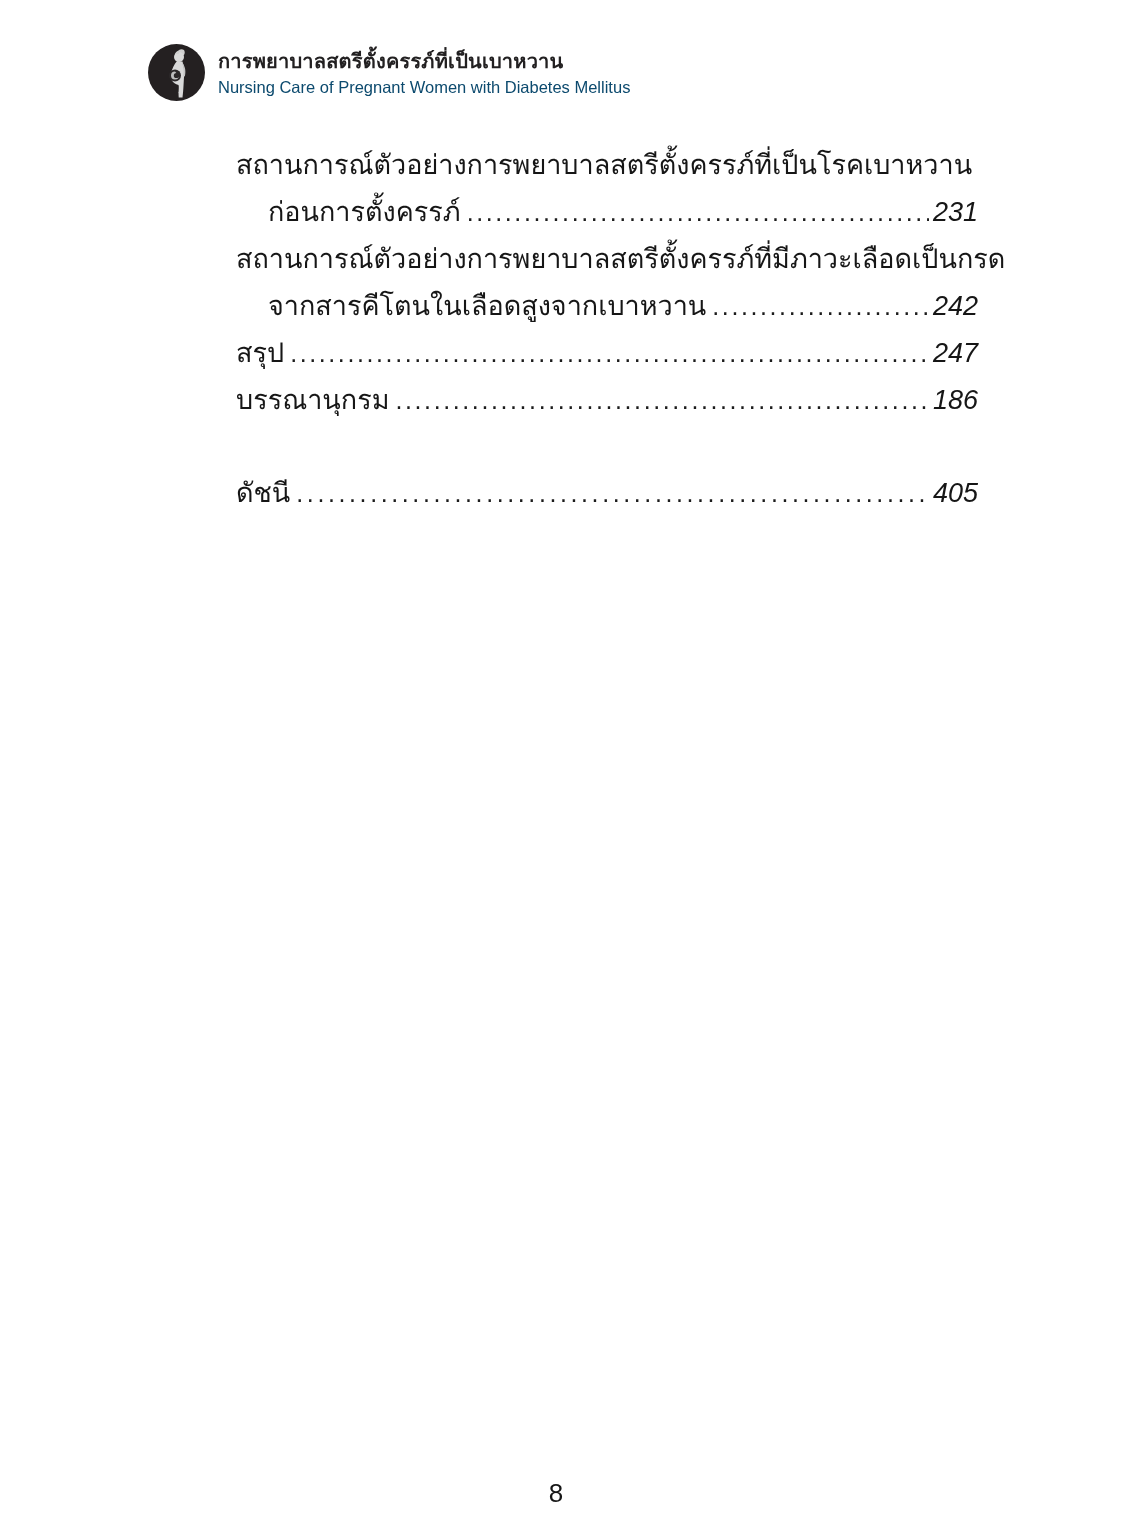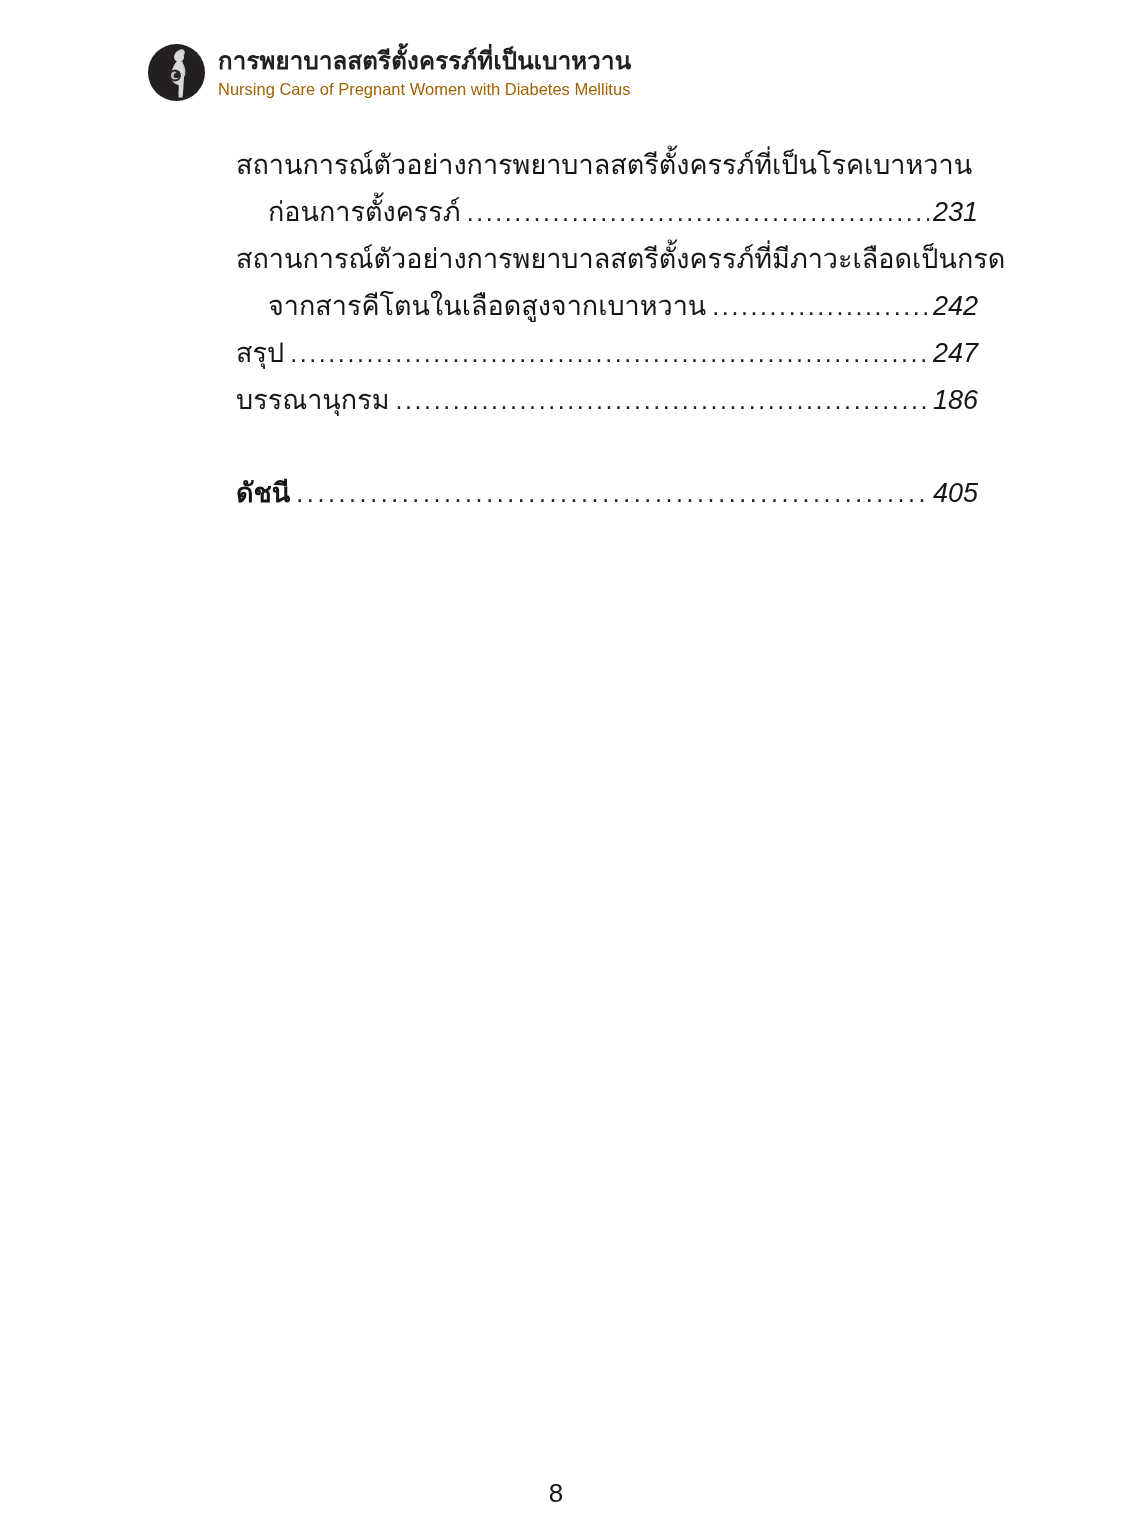--- a/index.html
+++ b/index.html
@@ -22,30 +22,30 @@
     align-items: center;
     gap: 13px;
   }
   .logo-wrap {
     width: 57px;
     height: 57px;
     flex: 0 0 auto;
   }
   .header-titles { display: flex; flex-direction: column; }
   .title-th {
-    font-size: 24px;
+    font-size: 20px;
     font-weight: bold;
     color: #222021;
     line-height: 1.25;
     letter-spacing: 0.2px;
   }
   .subtitle-en {
     font-size: 16.5px;
     font-weight: normal;
-    color: #a16207;
+    color: #0c4a6e;
     margin-top: 4px;
   }
 
   
   .toc {
     position: absolute;
     top: 142px;
     left: 236px;
     width: 742px;
     font-size: 27px;
@@ -54,21 +54,21 @@
   .toc-line {
     display: flex;
     align-items: baseline;
     height: 47px;
     line-height: 47px;
     white-space: nowrap;
   }
   .toc-line.indent { padding-left: 32px; }
   .toc-text { flex: 0 0 auto; }
   .toc-entry.bold-entry { margin-top: 46px; }
-  .toc-entry.bold-entry .toc-text { font-weight: bold; }
+  .toc-entry.bold-entry .toc-text { font-weight: normal; }
   .dots {
     flex: 1 1 auto;
     min-width: 0;
     overflow: hidden;
     white-space: nowrap;
     margin: 0 4px 0 6px;
     position: relative;
     align-self: baseline;
   }
   .dots::after {

